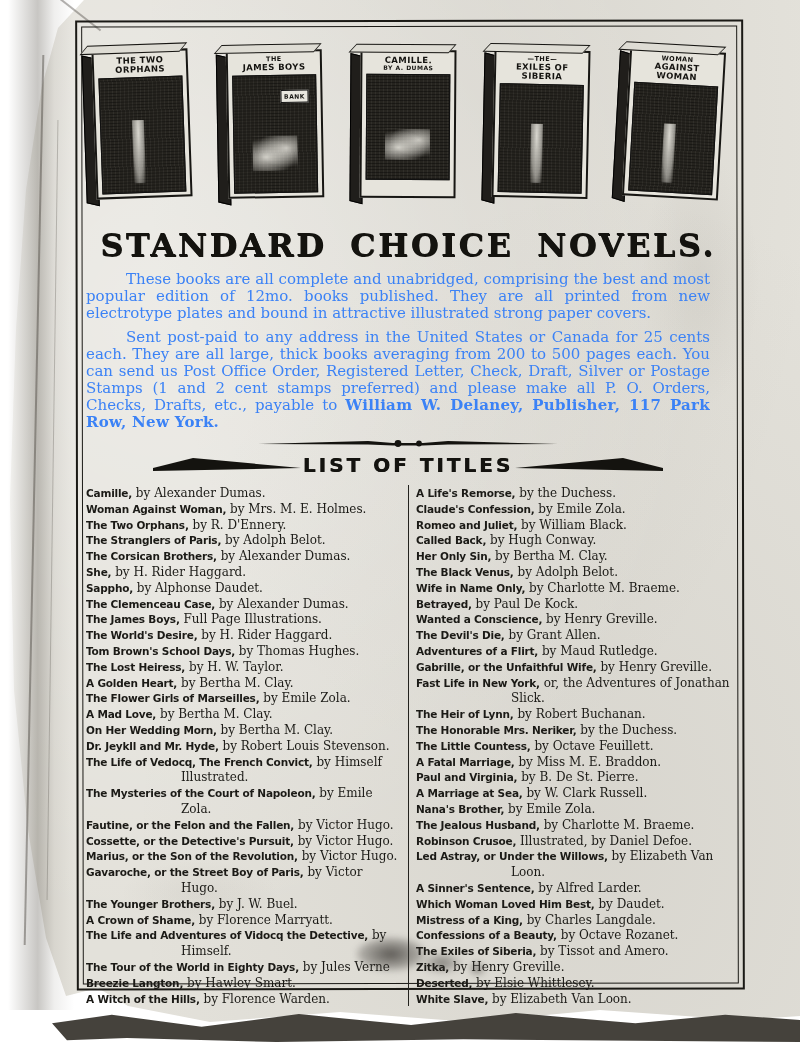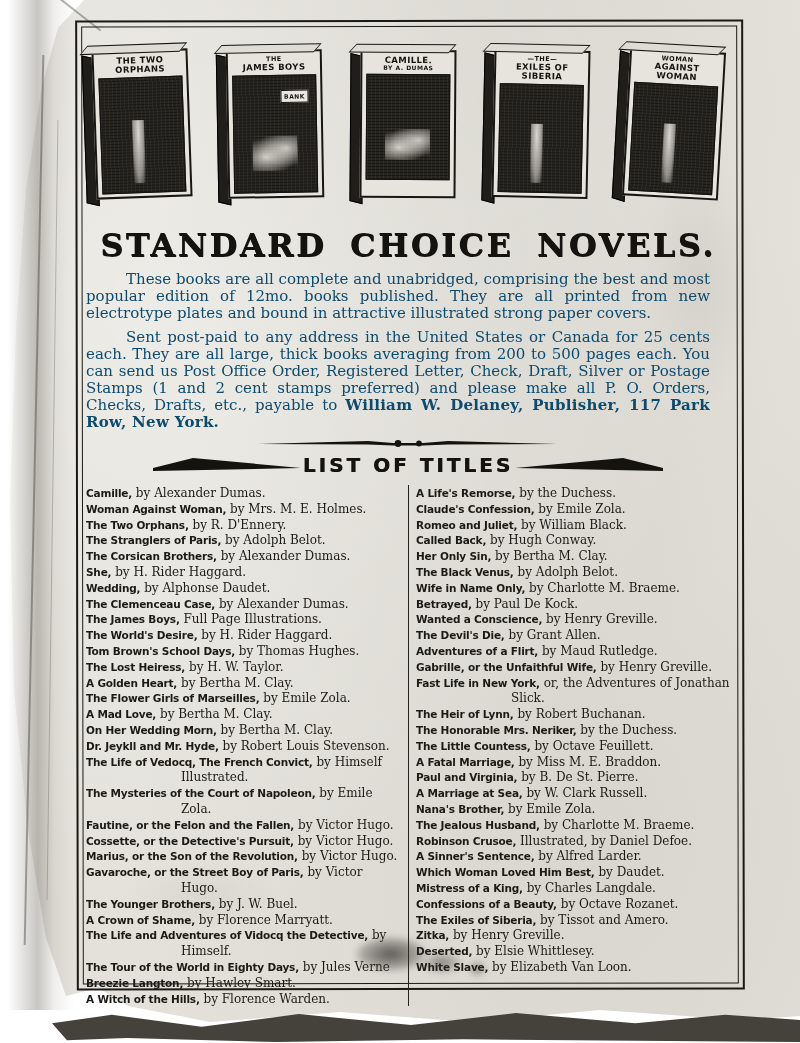--- a/index.html
+++ b/index.html
@@ -66,21 +66,21 @@
                radial-gradient(ellipse at 75% 35%, rgba(235,233,225,.8), transparent 60%);}
   .pic .sign{position:absolute;right:8%;top:12%;background:#e9e7df;color:#141310;border:1px solid #101010;
     font-family:"DejaVu Sans",sans-serif;font-weight:700;font-size:6px;padding:2px 3px;letter-spacing:.5px;}
   .pic .sign:empty{display:none;}
   .base{height:12px;background:#e6e4dc;margin-top:1px;}
 
   
   .page-title{margin:12px 0 0;text-align:center;font-family:"DejaVu Serif",serif;font-weight:700;
     font-size:32px;letter-spacing:2.5px;word-spacing:10px;color:#14130f;
     text-shadow:.6px .6px 0 #14130f;}
-  .para{margin:7px 20px 0 0;font-size:15px;line-height:17px;text-align:justify;color:#0c4a6e;}
+  .para{margin:7px 20px 0 0;font-size:15px;line-height:17px;text-align:justify;color:#3b82f6;}
   .para .indent{display:inline-block;width:40px;}
   .para b{font-family:"DejaVu Serif",serif;letter-spacing:.3px;}
 
   .divider{display:block;margin:6px auto 0;}
   .list-header{display:flex;align-items:center;justify-content:center;margin-top:0;height:30px;}
   .list-header .lh-text{font-family:"DejaVu Sans",sans-serif;font-weight:700;font-size:20px;
     letter-spacing:3px;color:#14130f;margin:0 2px;text-shadow:.4px 0 0 #14130f;}
   .flourish{flex:0 0 auto;}
 
   
@@ -201,21 +201,21 @@
     </div>
 
     <div class="columns">
       <div class="col col-left">
           <div class="title-item"><span class="tb">Camille,</span><span class="tr"> by Alexander Dumas.</span></div>
           <div class="title-item"><span class="tb">Woman Against Woman,</span><span class="tr"> by Mrs. M. E. Holmes.</span></div>
           <div class="title-item"><span class="tb">The Two Orphans,</span><span class="tr"> by R. D'Ennery.</span></div>
           <div class="title-item"><span class="tb">The Stranglers of Paris,</span><span class="tr"> by Adolph Belot.</span></div>
           <div class="title-item"><span class="tb">The Corsican Brothers,</span><span class="tr"> by Alexander Dumas.</span></div>
           <div class="title-item"><span class="tb">She,</span><span class="tr"> by H. Rider Haggard.</span></div>
-          <div class="title-item"><span class="tb">Wedding,</span><span class="tr"> by Alphonse Daudet.</span></div>
+          <div class="title-item"><span class="tb">Sappho,</span><span class="tr"> by Alphonse Daudet.</span></div>
           <div class="title-item"><span class="tb">The Clemenceau Case,</span><span class="tr"> by Alexander Dumas.</span></div>
           <div class="title-item"><span class="tb">The James Boys,</span><span class="tr"> Full Page Illustrations.</span></div>
           <div class="title-item"><span class="tb">The World's Desire,</span><span class="tr"> by H. Rider Haggard.</span></div>
           <div class="title-item"><span class="tb">Tom Brown's School Days,</span><span class="tr"> by Thomas Hughes.</span></div>
           <div class="title-item"><span class="tb">The Lost Heiress,</span><span class="tr"> by H. W. Taylor.</span></div>
           <div class="title-item"><span class="tb">A Golden Heart,</span><span class="tr"> by Bertha M. Clay.</span></div>
           <div class="title-item"><span class="tb">The Flower Girls of Marseilles,</span><span class="tr"> by Emile Zola.</span></div>
           <div class="title-item"><span class="tb">A Mad Love,</span><span class="tr"> by Bertha M. Clay.</span></div>
           <div class="title-item"><span class="tb">On Her Wedding Morn,</span><span class="tr"> by Bertha M. Clay.</span></div>
           <div class="title-item"><span class="tb">Dr. Jeykll and Mr. Hyde,</span><span class="tr"> by Robert Louis Stevenson.</span></div>
@@ -248,20 +248,21 @@
           <div class="title-item"><span class="tb">Fast Life in New York,</span><span class="tr"> or, the Adventures of Jonathan Slick.</span></div>
           <div class="title-item"><span class="tb">The Heir of Lynn,</span><span class="tr"> by Robert Buchanan.</span></div>
           <div class="title-item"><span class="tb">The Honorable Mrs. Neriker,</span><span class="tr"> by the Duchess.</span></div>
           <div class="title-item"><span class="tb">The Little Countess,</span><span class="tr"> by Octave Feuillett.</span></div>
           <div class="title-item"><span class="tb">A Fatal Marriage,</span><span class="tr"> by Miss M. E. Braddon.</span></div>
           <div class="title-item"><span class="tb">Paul and Virginia,</span><span class="tr"> by B. De St. Pierre.</span></div>
           <div class="title-item"><span class="tb">A Marriage at Sea,</span><span class="tr"> by W. Clark Russell.</span></div>
           <div class="title-item"><span class="tb">Nana's Brother,</span><span class="tr"> by Emile Zola.</span></div>
           <div class="title-item"><span class="tb">The Jealous Husband,</span><span class="tr"> by Charlotte M. Braeme.</span></div>
           <div class="title-item"><span class="tb">Robinson Crusoe,</span><span class="tr"> Illustrated, by Daniel Defoe.</span></div>
+          <div class="title-item"><span class="tb">Led Astray, or Under the Willows,</span><span class="tr"> by Elizabeth Van Loon.</span></div>
           <div class="title-item"><span class="tb">A Sinner's Sentence,</span><span class="tr"> by Alfred Larder.</span></div>
           <div class="title-item"><span class="tb">Which Woman Loved Him Best,</span><span class="tr"> by Daudet.</span></div>
           <div class="title-item"><span class="tb">Mistress of a King,</span><span class="tr"> by Charles Langdale.</span></div>
           <div class="title-item"><span class="tb">Confessions of a Beauty,</span><span class="tr"> by Octave Rozanet.</span></div>
           <div class="title-item"><span class="tb">The Exiles of Siberia,</span><span class="tr"> by Tissot and Amero.</span></div>
           <div class="title-item"><span class="tb">Zitka,</span><span class="tr"> by Henry Greville.</span></div>
           <div class="title-item"><span class="tb">Deserted,</span><span class="tr"> by Elsie Whittlesey.</span></div>
           <div class="title-item"><span class="tb">White Slave,</span><span class="tr"> by Elizabeth Van Loon.</span></div>
         </div>
     </div>

